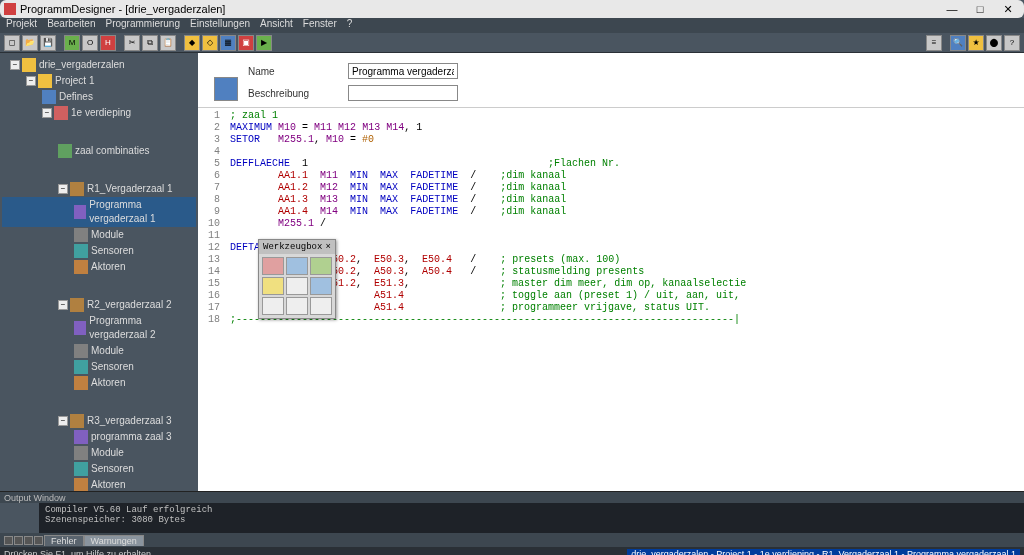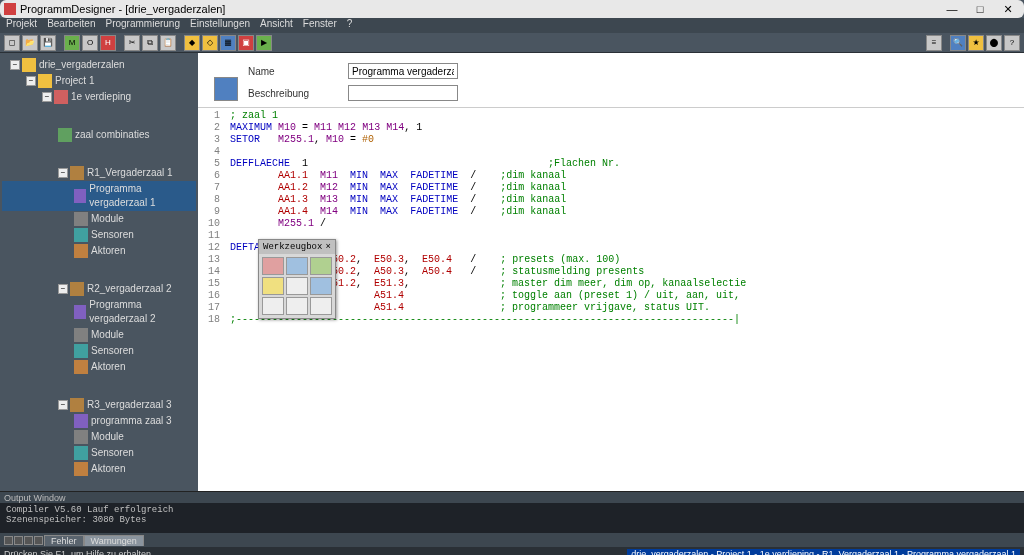--- a/index.html
+++ b/index.html
@@ -74,21 +74,21 @@
 .toolbox-title .x { cursor:pointer; }
 .toolbox-grid { display:grid; grid-template-columns:repeat(3,1fr); gap:2px; padding:3px; }
 .tg { height:18px; background:#eee; border:1px solid #999; cursor:pointer; }
 .tg.g { background:#b0d090; }
 .tg.y { background:#f0e080; }
 .tg.b { background:#a0c0e0; }
 .tg.r { background:#e0a0a0; }
 
 
 .output-title { height:12px; background:#3d4750; color:#bbb; padding:0 4px; font-size:9px; line-height:12px; border-top:1px solid #222; }
-.output { height:30px; background:#1e2228; color:#c0c0c0; padding:2px 6px; font-family:'Courier New',monospace; font-size:9px; line-height:10px; }
+.output { height:30px; background:#1e2228; color:#c0c0c0; padding:2px 6px; font-family:'Courier New',monospace; font-size:9px; line-height:10px;margin-left:39px; }
 .tabs { height:14px; background:#3d4750; display:flex; align-items:center; padding:0 4px; gap:0; font-size:9px; }
 .tabs .sq { width:9px; height:9px; border:1px solid #888; background:#555; margin-right:1px; }
 .tab { background:#5a646e; color:#ddd; padding:0 6px; border:1px solid #888; border-bottom:none; cursor:pointer; }
 .tab.active { background:#8a949e; }
 .statusbar { height:14px; background:#2a3036; color:#ccc; display:flex; align-items:center; justify-content:space-between; padding:0 4px; font-size:9px; }
 .crumb { color:#fff; background:#003c9c; padding:0 4px; }
 </style>
 </head>
 <body>
 
@@ -146,20 +146,24 @@
         <span class="exp">−</span>
         <span class="nicon proj"></span>
         <span>drie_vergaderzalen</span>
       </div>
     <div class="node indent1">
         <span class="exp">−</span>
         <span class="nicon proj"></span>
         <span>Project 1</span>
       </div>
     <div class="node indent2">
+        <span class="nicon def"></span>
+        <span>Defines</span>
+      </div>
+    <div class="node indent2">
         <span class="exp">−</span>
         <span class="nicon fl"></span>
         <span>1e verdieping</span>
       </div>
     <div class="node indent3">
         <span class="nicon zc"></span>
         <span>zaal combinaties</span>
       </div>
 
     <div class="node indent3">

